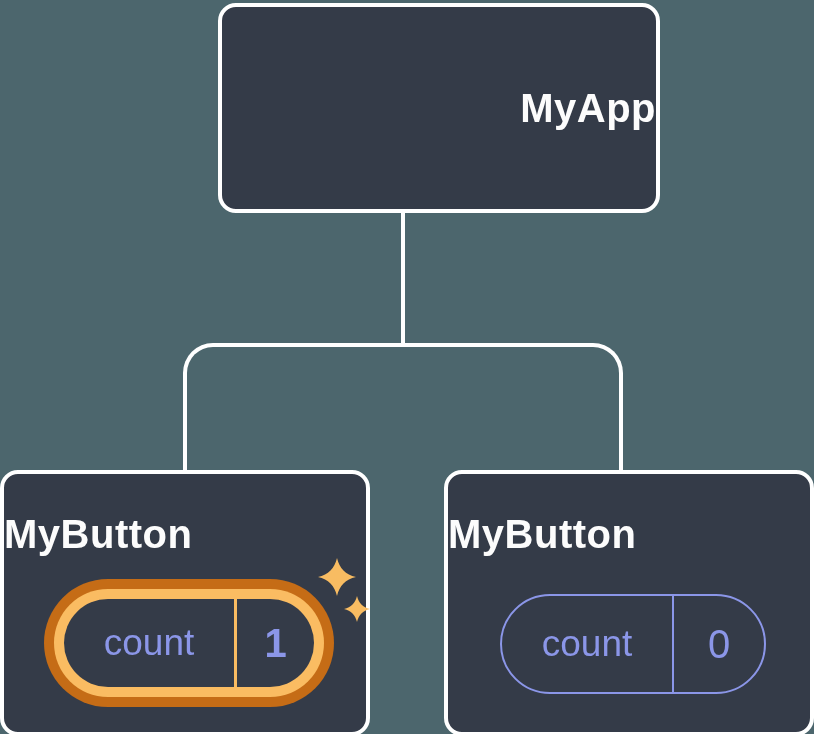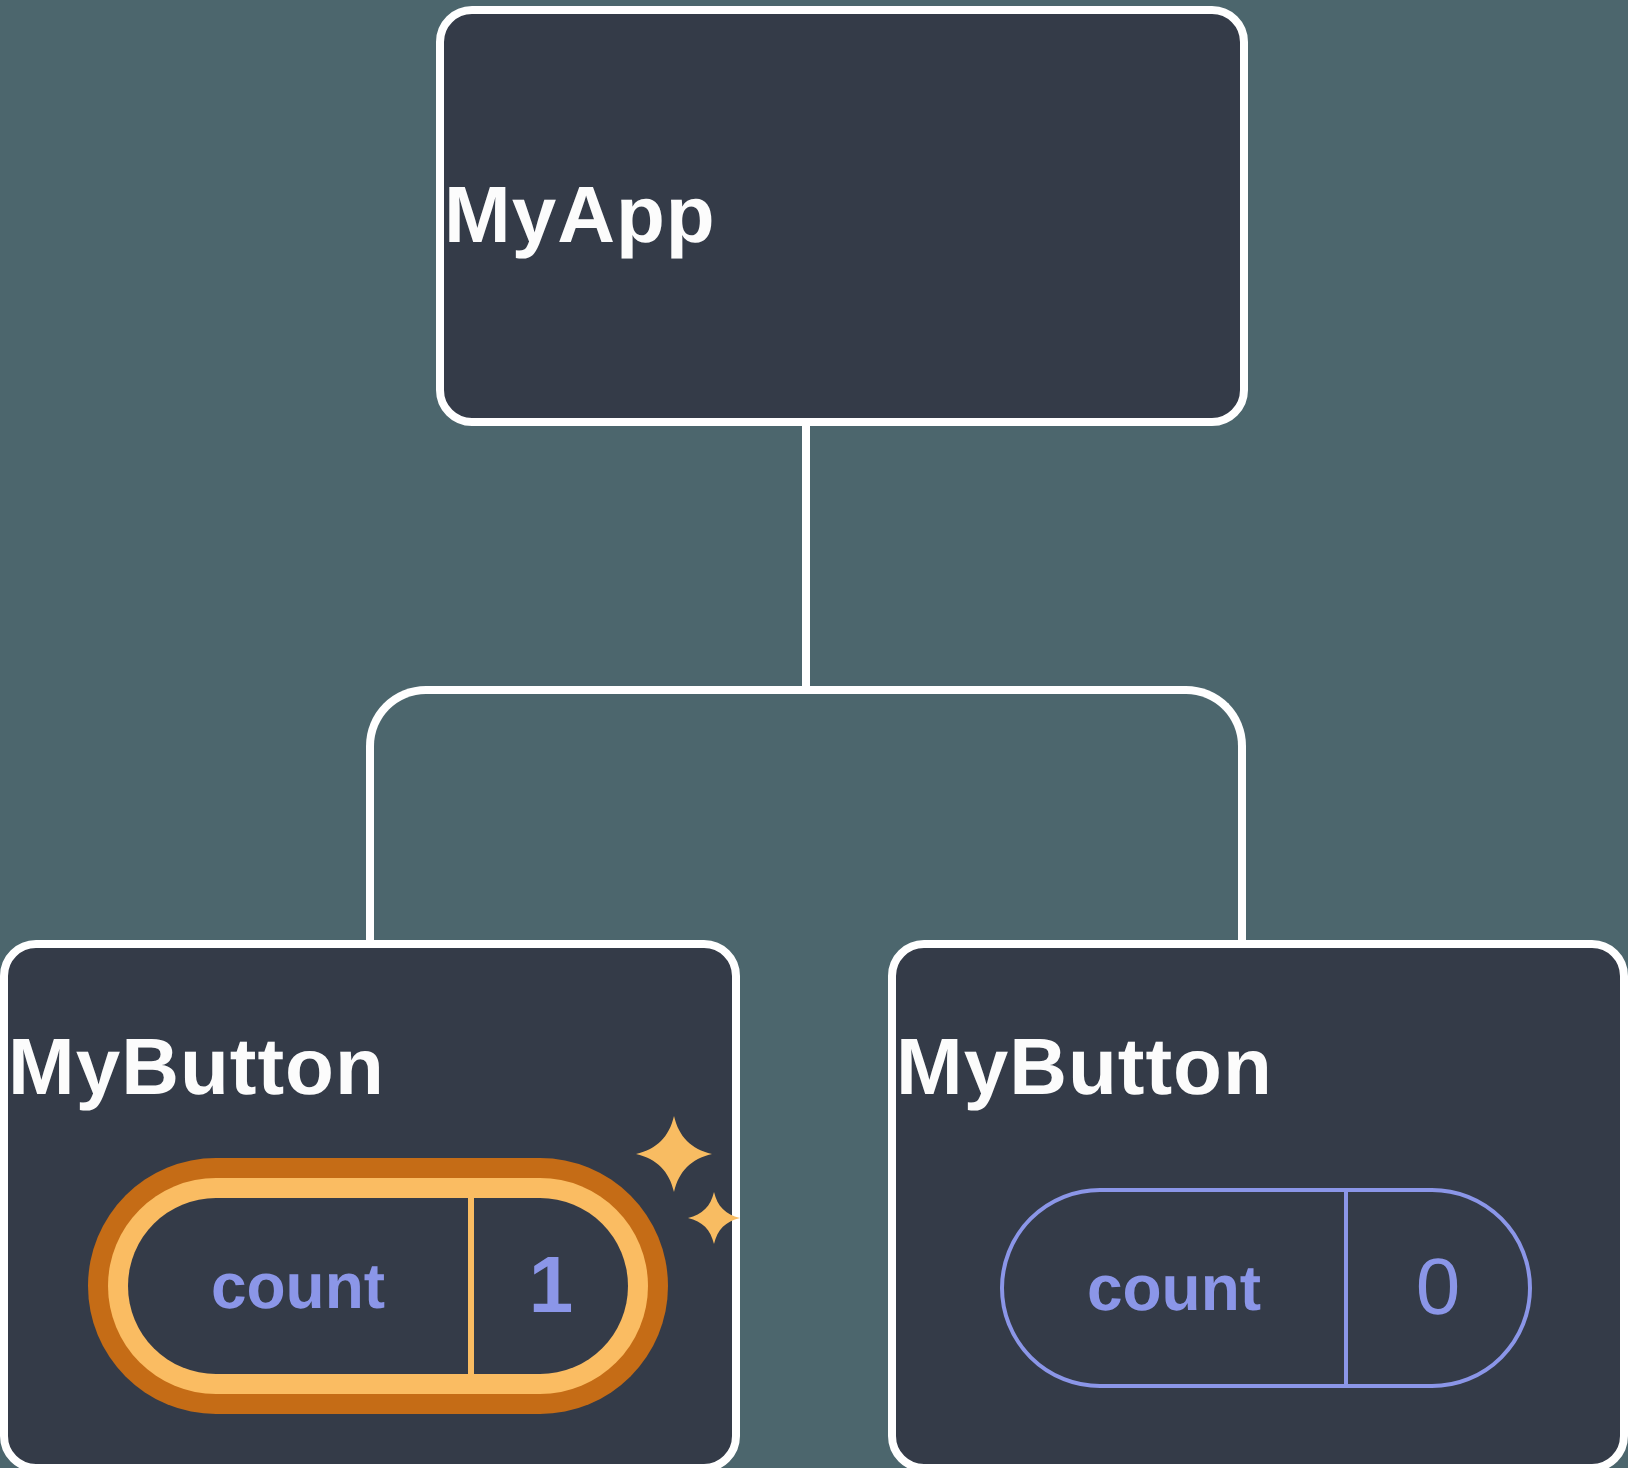--- a/index.html
+++ b/index.html
@@ -18,24 +18,24 @@
   
   .node {
     position: absolute;
     background: #343B48;
     border: 4px solid #FFFFFF;
     border-radius: 18px;
     box-sizing: border-box;
   }
   .node-root {
     left: 218px; top: 3px;
-    width: 406px; height: 210px;
+    width: 442px; height: 210px;
     display: flex;
     align-items: center;
-    justify-content: flex-start;
+    justify-content: flex-end;
   }
   .node-child-left  { left: 0px;   top: 470px; width: 370px; height: 266px; }
   .node-child-right { left: 444px; top: 470px; width: 370px; height: 266px; }
   .node-title {
     color: #FCFCFC;
     font-size: 40px;
     font-weight: 600;
     letter-spacing: 0.5px;
   }
   .child-title {
@@ -105,22 +105,22 @@
     display: flex;
     align-items: center;
     justify-content: center;
   }
   .pill-highlight .cell-val { width: 77px; }
   .pill-normal   .cell-val { width: 90px; }
   .divider-gold   { width: 3px; background: #FABC62; }
   .divider-purple { width: 2px; background: #8B96E8; }
   .state-key {
     color: #8B96E8;
-    font-size: 32px;
-    font-weight: 700;
+    font-size: 37px;
+    font-weight: 400;
   }
   .state-val {
     color: #8B96E8;
     font-size: 40px;
   }
   .state-val.bold { font-weight: 700; }
   .sparkles {
     position: absolute;
     left: 314px; top: 84px;
     width: 64px; height: 66px;

